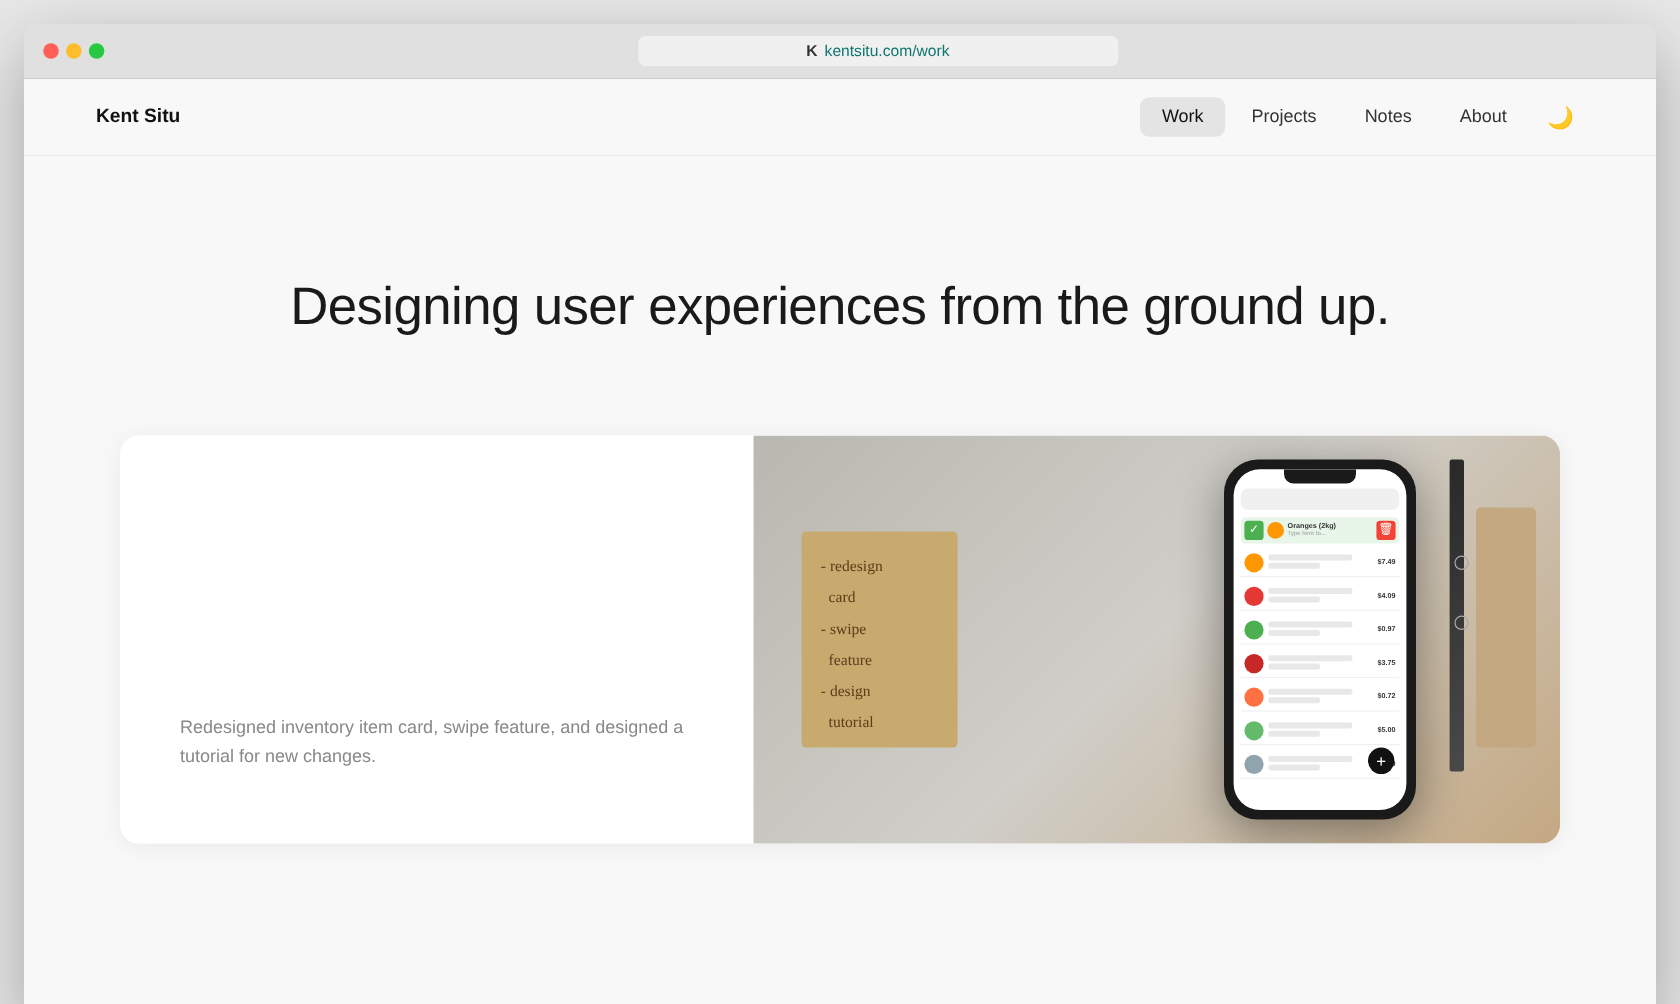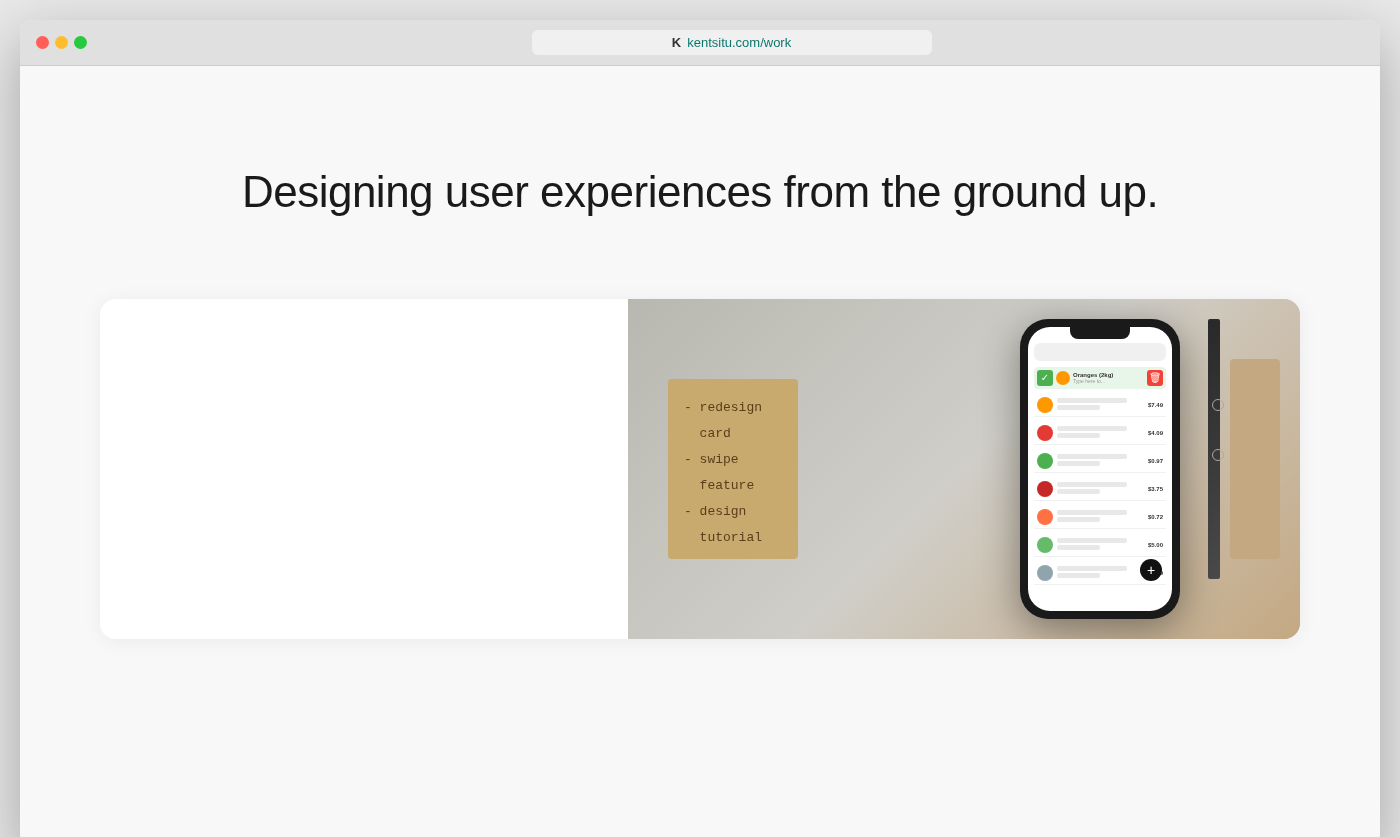--- a/index.html
+++ b/index.html
@@ -200,21 +200,21 @@
     .notebook-visual {
       position: absolute;
       left: 40px;
       top: 50%;
       transform: translateY(-50%);
       width: 130px;
       height: 180px;
       background: #c8a96e;
       border-radius: 4px;
       padding: 16px;
-      font-family: Liberation Mono, monospace;
+      font-family: Liberation Serif, serif;
       font-size: 13px;
       color: #5a3e1b;
       line-height: 2;
     }
 
     
     .phone-mockup {
       position: absolute;
       right: 120px;
       top: 50%;
@@ -385,29 +385,40 @@
     <div style="flex:1"></div>
     <div class="address-bar">
       <span class="address-bar-k">K</span>
       <span class="address-bar-url">kentsitu.com/work</span>
     </div>
     <div style="flex:1"></div>
   </div>
 
   <div class="browser-content">
 
+    <nav class="navbar">
+      <span class="nav-brand">Kent Situ</span>
+      <div class="nav-links">
+        <a class="nav-link active">Work</a>
+        <a class="nav-link">Projects</a>
+        <a class="nav-link">Notes</a>
+        <a class="nav-link">About</a>
+        <span class="nav-icon-btn">🌙</span>
+      </div>
+    </nav>
 
     <div class="hero">
       <h1 class="hero-title">Designing user experiences from the ground up.</h1>
     </div>
 
     <div class="card-section">
       <div class="project-card">
 
         <div class="card-left">
+          <p class="card-desc">Redesigned inventory item card, swipe feature, and designed a tutorial for new changes.</p>
         </div>
 
         <div class="card-right">
           <div class="card-image-placeholder">
 
             <div class="notebook-visual">
               - redesign<br>
               &nbsp;&nbsp;card<br>
               - swipe<br>
               &nbsp;&nbsp;feature<br>

